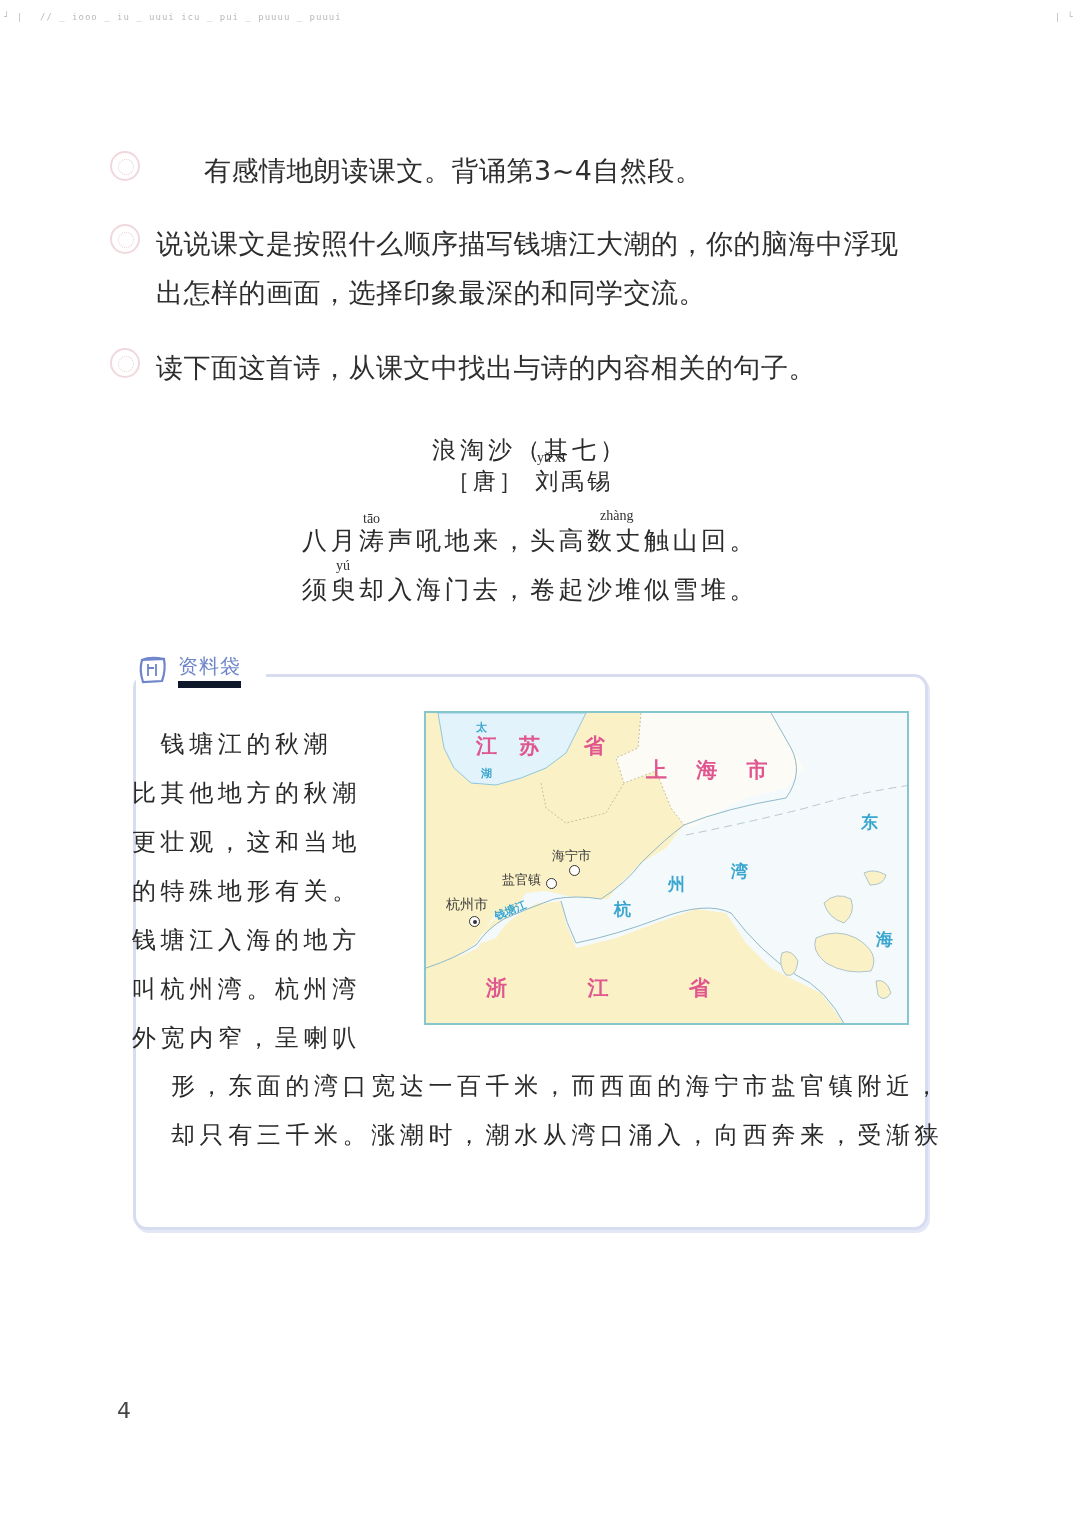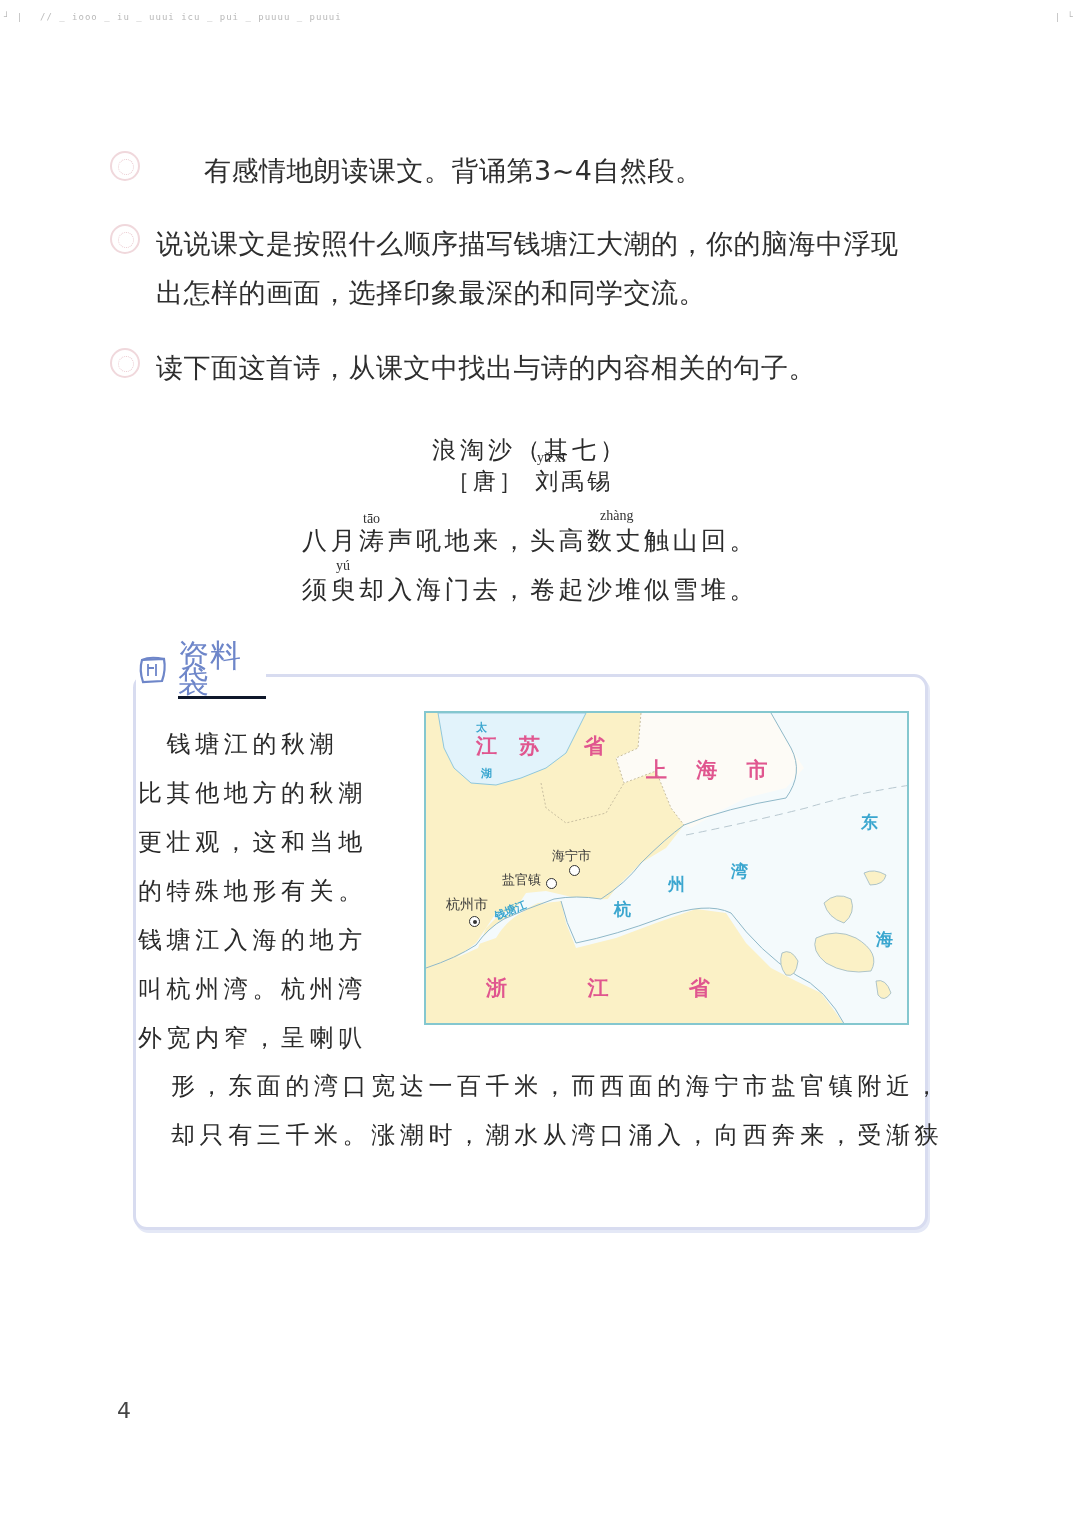--- a/index.html
+++ b/index.html
@@ -124,38 +124,38 @@
       display: flex;
       align-items: center;
     }
     .info-icon {
       width: 36px;
       height: 32px;
       position: relative;
       margin-right: 6px;
     }
     .info-title {
-      font-size: 31px;
+      font-size: 20px;
       color: #6e86c9;
       letter-spacing: 1px;
-      border-bottom: 3px solid #0f172a;
+      border-bottom: 7px solid #0f172a;
       padding-bottom: 2px;
       line-height: 26px;
     }
 
     .info-para {
       position: absolute;
       font-family: "DejaVu Serif", "Liberation Serif", serif;
       font-size: 24px;
       color: #2a2a2a;
       letter-spacing: 4.6px;
       line-height: 49px;
     }
     .info-para.narrow {
-      left: 138px;
+      left: 132px;
       top: 720px;
       width: 240px;
     }
     .info-para .line { display: block; white-space: nowrap; height: 49px; }
     .info-para.wide {
       left: 148px;
       top: 1062px;
       width: 770px;
       margin-left: 23px;
     }

